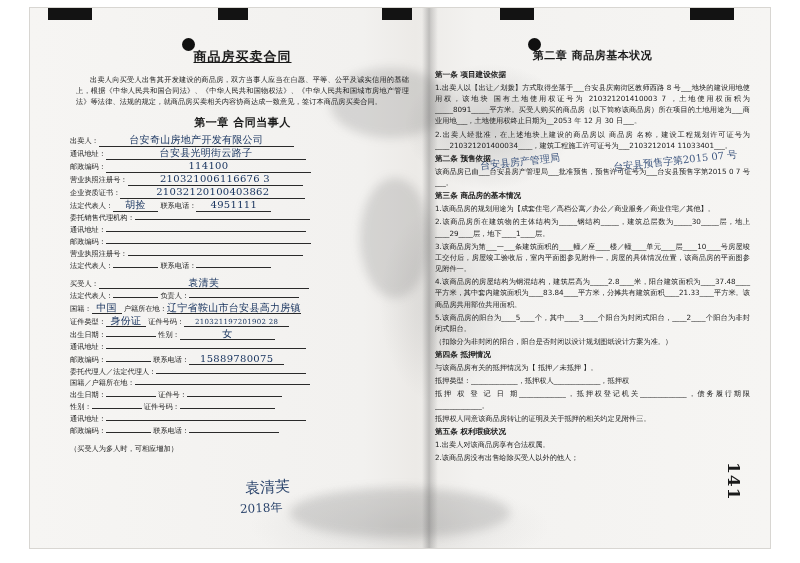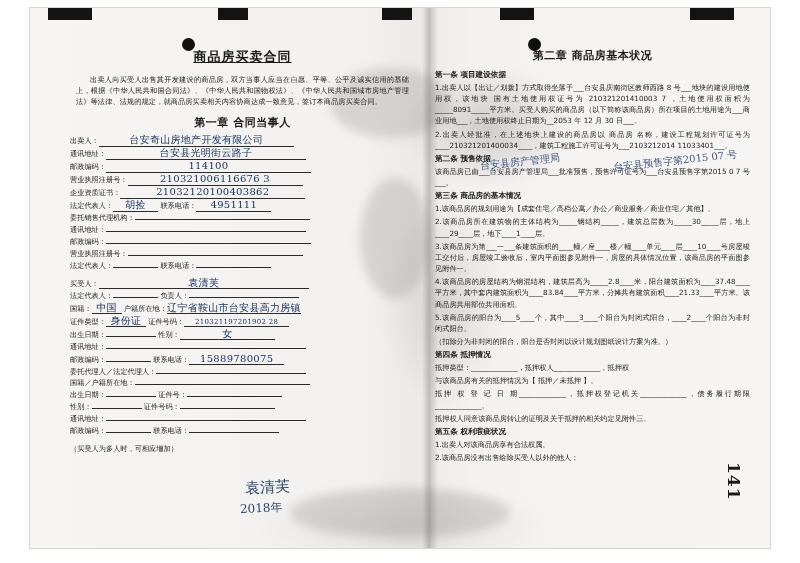--- a/index.html
+++ b/index.html
@@ -237,22 +237,22 @@
 
         <div class="sec-title" style="margin-top:3px;">第三条  商品房的基本情况</div>
         <div class="blk">1.该商品房的规划用途为【成套住宅／高档公寓／办公／商业服务／商业住宅／其他】。</div>
         <div class="blk">2.该商品房所在建筑物的主体结构为_____钢结构_____，建筑总层数为_____30_____层，地上____29____层，地下____1____层。</div>
         <div class="blk">3.该商品房为第___一___条建筑面积的____幢／座____楼／幢____单元____层____10____号房屋竣工交付后，房屋竣工验收后，室内平面图参见附件一，房屋的具体情况位置，该商品房的平面图参见附件一。</div>
         <div class="blk">4.该商品房的房屋结构为钢混结构，建筑层高为_____2.8____米，阳台建筑面积为____37.48____平方米，其中套内建筑面积为____83.84____平方米，分摊共有建筑面积____21.33____平方米。该商品房共用部位共用面积。</div>
         <div class="blk">5.该商品房的阳台为____5____个，其中____3____个阳台为封闭式阳台，____2____个阳台为非封闭式阳台。</div>
         <div class="blk">（扣除分为非封闭的阳台，阳台是否封闭以设计规划图纸设计方案为准。）</div>
 
         <div class="sec-title" style="margin-top:3px;">第四条  抵押情况</div>
+        <div class="blk">与该商品房有关的抵押情况为【 抵押／未抵押 】。</div>
         <div class="blk">抵押类型：_____________，抵押权人_____________，抵押权</div>
-        <div class="blk">与该商品房有关的抵押情况为【 抵押／未抵押 】。</div>
         <div class="blk">抵押 权 登 记 日 期_____________，抵押权登记机关_____________，债务履行期限_____________。</div>
         <div class="blk">抵押权人同意该商品房转让的证明及关于抵押的相关约定见附件三。</div>
 
         <div class="sec-title" style="margin-top:3px;">第五条  权利瑕疵状况</div>
         <div class="blk">1.出卖人对该商品房享有合法权属。</div>
         <div class="blk">2.该商品房没有出售给除买受人以外的他人；</div>
       </div>
 
       <div class="stamp" style="left:45px;top:147px;font-size:10px;">台安县房产管理局</div>
       <div class="stamp" style="left:178px;top:146px;font-size:10px;">台安县预售字第2015 07 号</div>

